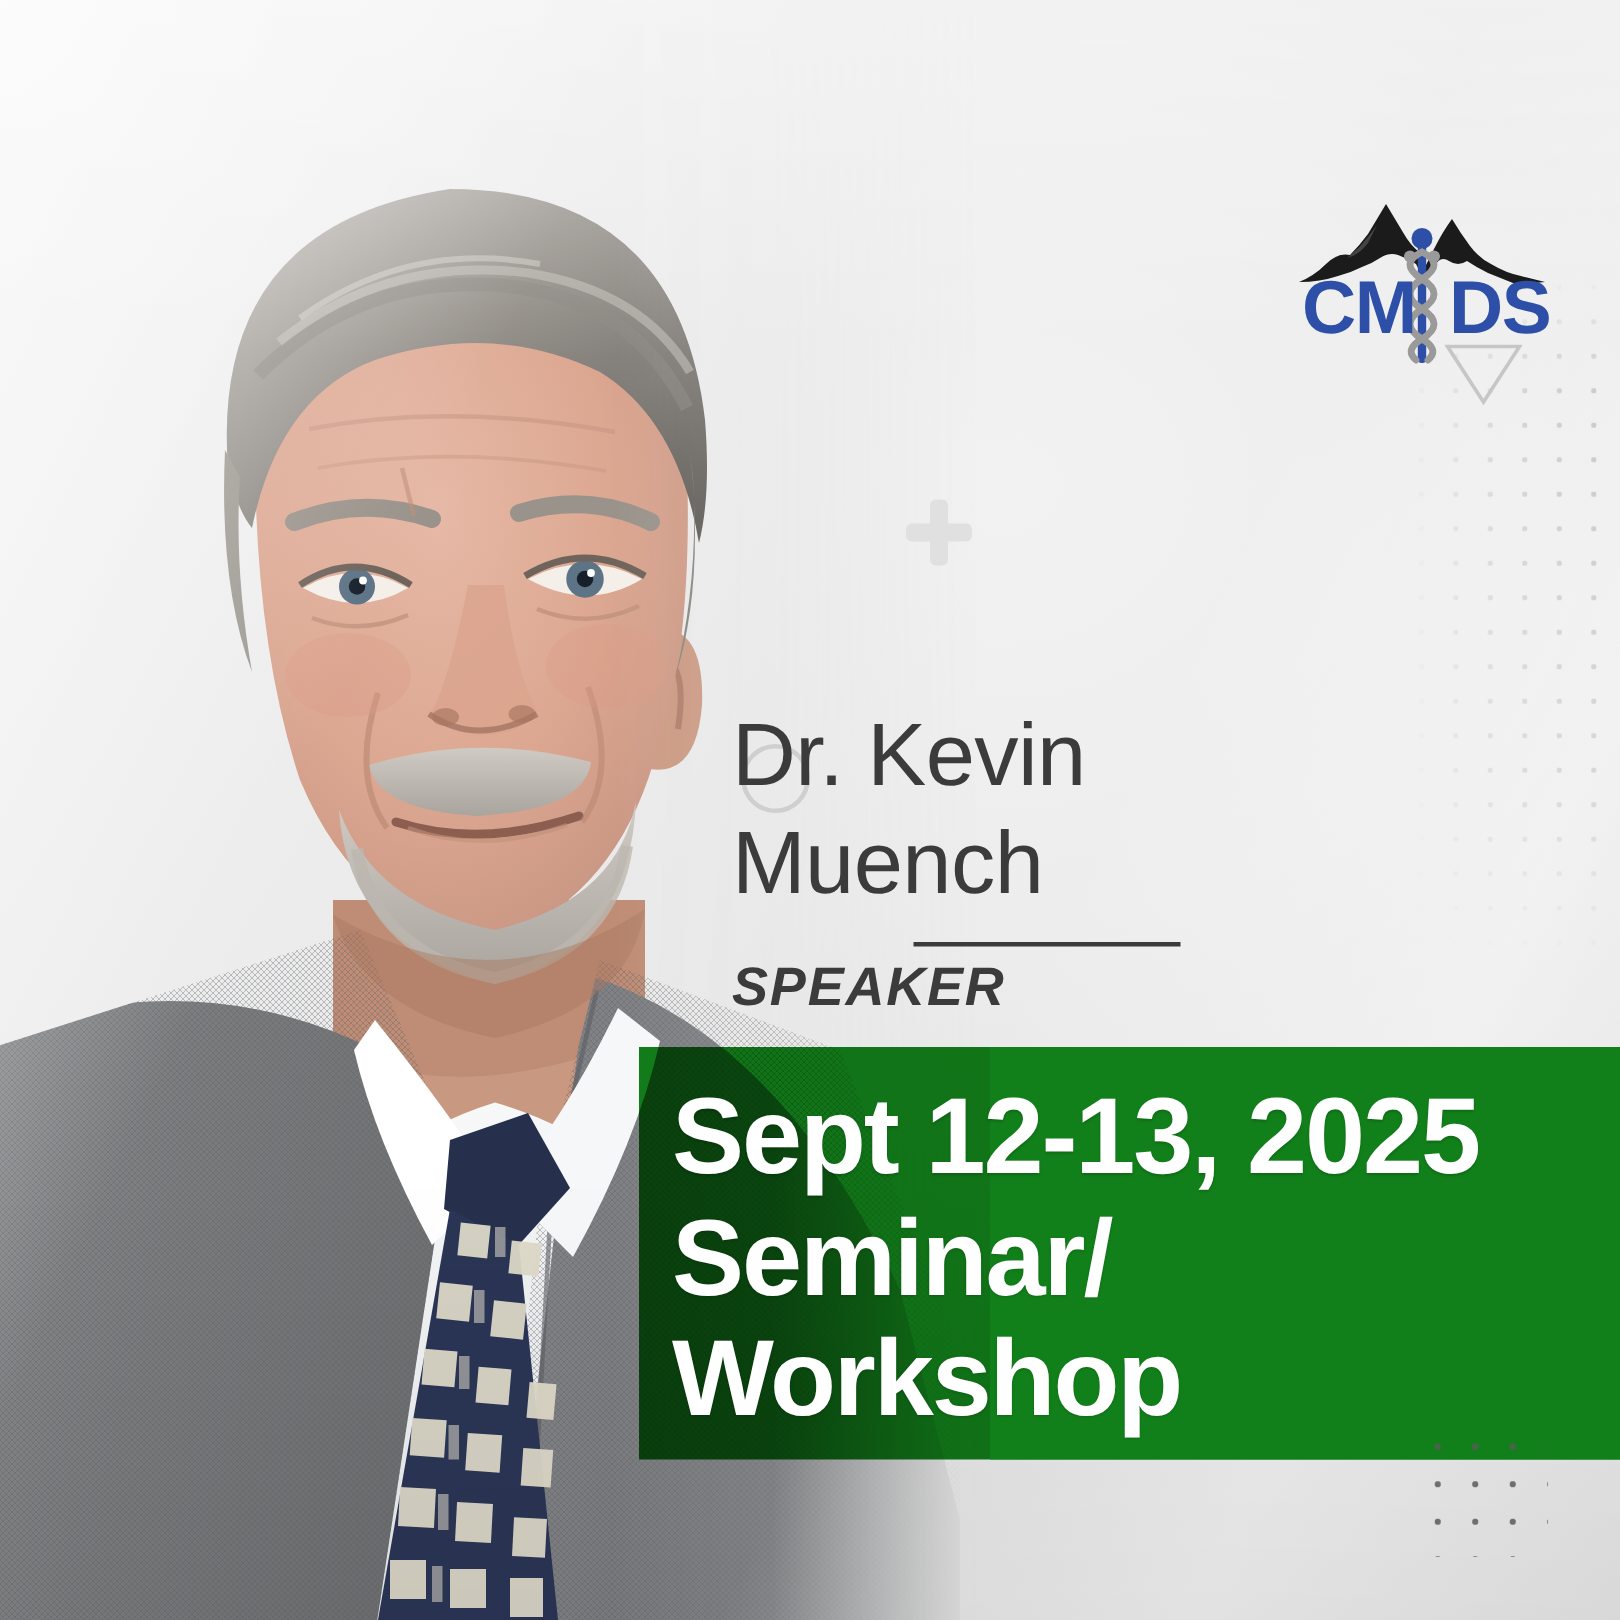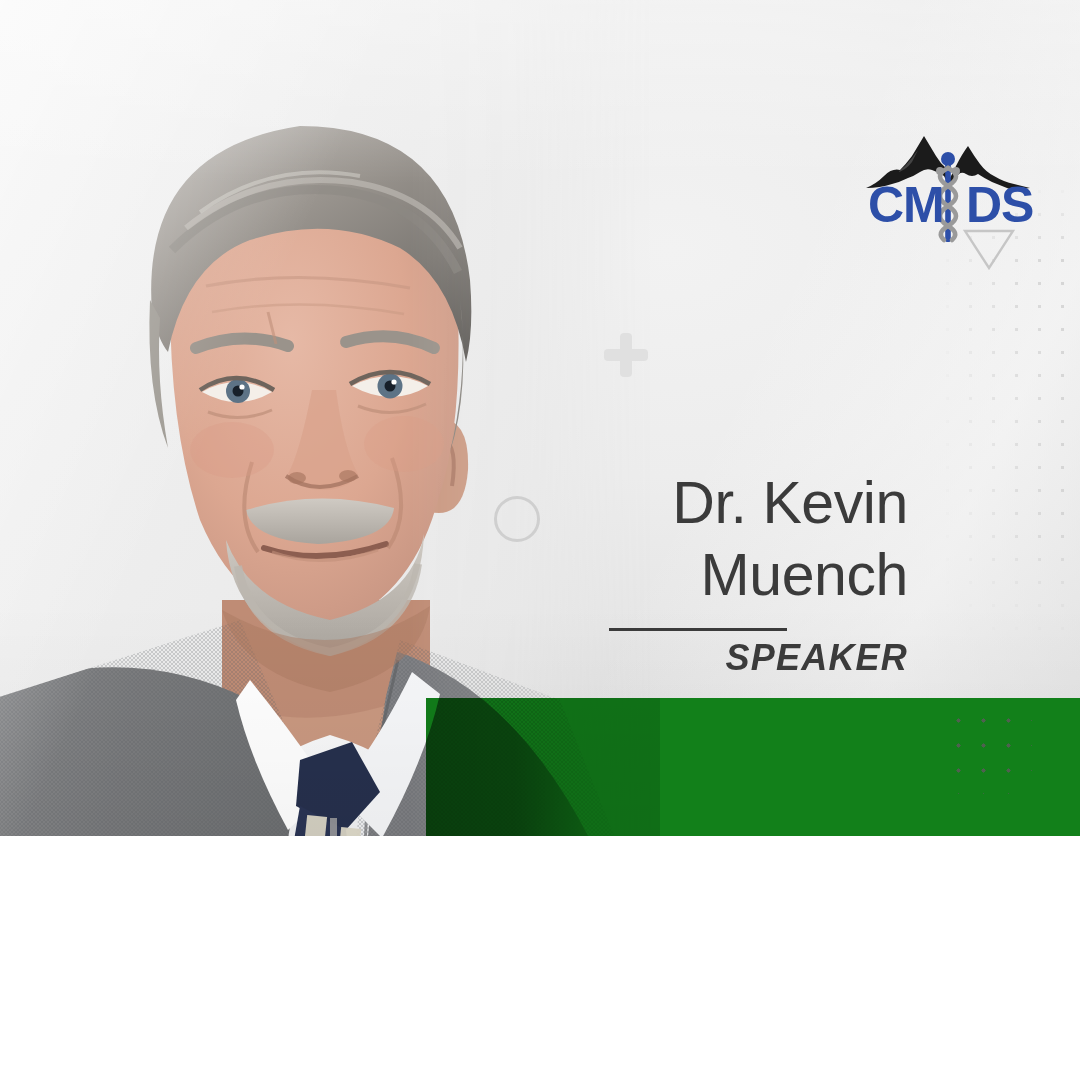--- a/index.html
+++ b/index.html
@@ -4,21 +4,21 @@
 <title>CMDS Speaker Announcement</title>
 <style>
   html, body {
     margin: 0;
     padding: 0;
     background: #ffffff;
   }
   #poster {
     position: relative;
     width: 1080px;
-    height: 836px;
+    height: 1080px;
     overflow: hidden;
     font-family: "Liberation Sans", sans-serif;
     background: #ececec;
     -webkit-font-smoothing: antialiased;
   }
 
   
   .bg-base {
     position: absolute;
     inset: 0;
@@ -128,21 +128,21 @@
             mask-image: linear-gradient(90deg, #000 0%, #000 62%, rgba(0,0,0,0.85) 78%, rgba(0,0,0,0) 99%);
   }
   .photo svg { display: block; }
 
   
   .speaker-block {
     position: absolute;
     right: 172px;
     top: 468px;
     width: 420px;
-    text-align: right;
+    text-align: left;
   }
   .speaker-name {
     font-family: "Liberation Sans", sans-serif;
     font-size: 59px;
     line-height: 1.22;
     font-weight: 400;
     color: #3b3b3b;
     letter-spacing: -0.4px;
     white-space: pre-line;
   }
@@ -423,16 +423,19 @@
 
   <div class="speaker-block">
     <div class="speaker-name">Dr. Kevin
 Muench</div>
     <div class="rule"></div>
     <div class="speaker-role">SPEAKER</div>
   </div>
 
   <div class="banner"></div>
   <div class="banner-solid"></div>
+  <div class="banner-text">Sept 12-13, 2025
+Seminar/
+Workshop</div>
 
   <div class="dots dots-corner"></div>
 
 </div>
 
 </body></html>

